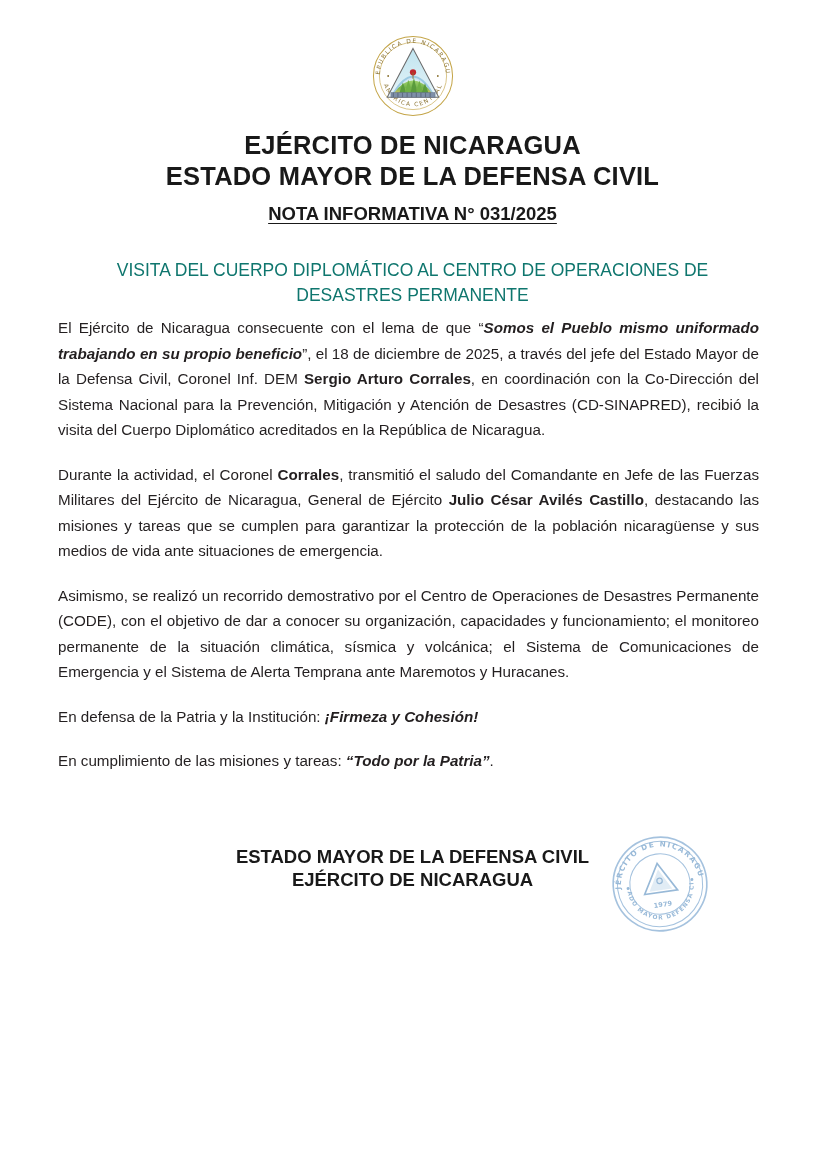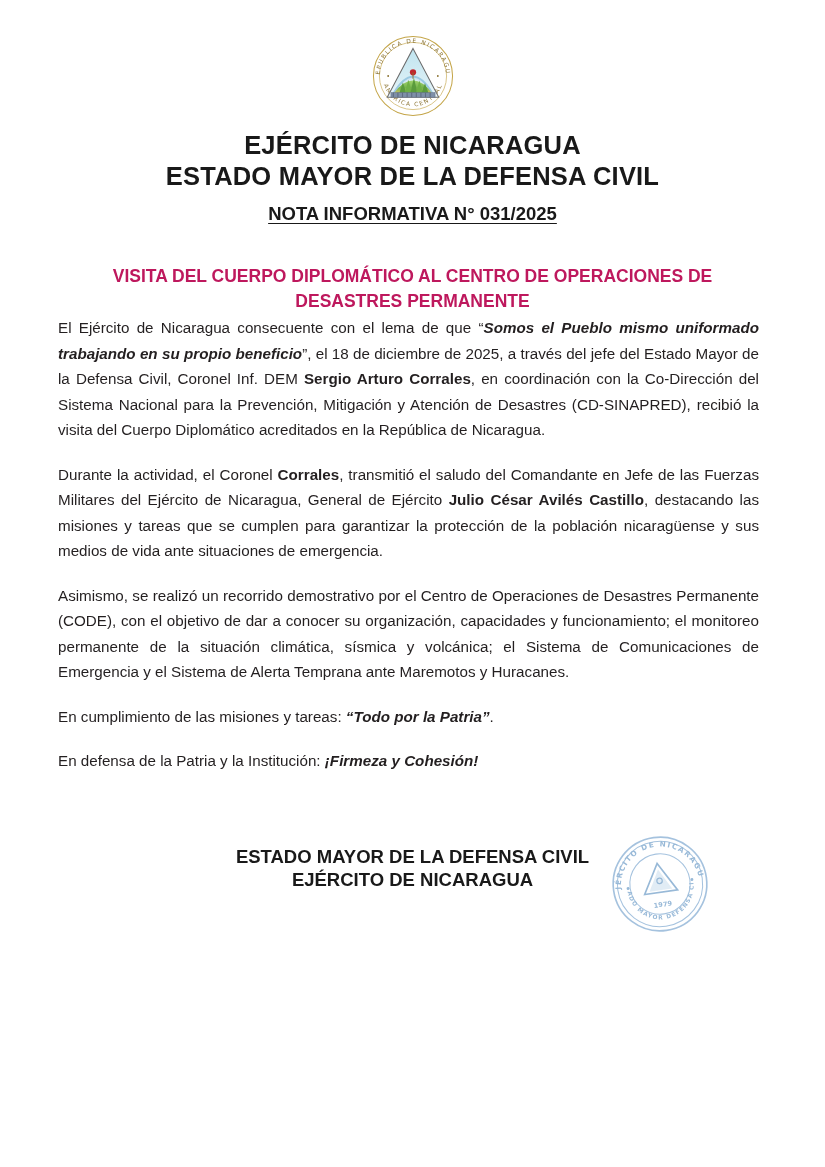--- a/index.html
+++ b/index.html
@@ -61,28 +61,28 @@
   }
   .nota-line span {
     font-size: 18.5px;
     font-weight: bold;
     text-decoration: underline;
     text-underline-offset: 3px;
     color: #191919;
   }
   .subject {
     position: absolute;
-    top: 264px;
+    top: 258px;
     left: 75px;
     width: 675px;
     text-align: center;
     font-size: 17.5px;
-    font-weight: bold;
+    font-weight: normal;
     line-height: 25px;
-    color: #be185d;
+    color: #0f766e;
   }
 
   
   .body-block {
     position: absolute;
     top: 315px;
     left: 58px;
     width: 709px;
   }
   .body-block p {
@@ -202,23 +202,23 @@
   <div class="subject">VISITA DEL CUERPO DIPLOMÁTICO AL CENTRO DE OPERACIONES DE DESASTRES PERMANENTE</div>
 
   <div class="body-block">
 
     <p><span>El Ejército de Nicaragua consecuente con el lema de que “</span><span class="bi">Somos el Pueblo mismo uniformado trabajando en su propio beneficio</span><span>”, el 18 de diciembre de 2025, a través del jefe del Estado Mayor de la Defensa Civil, Coronel Inf. DEM </span><span class="b">Sergio Arturo Corrales</span><span>, en coordinación con la Co-Dirección del Sistema Nacional para la Prevención, Mitigación y Atención de Desastres (CD-SINAPRED), recibió la visita del Cuerpo Diplomático acreditados en la República de Nicaragua.</span></p>
 
     <p><span>Durante la actividad, el Coronel </span><span class="b">Corrales</span><span>, transmitió el saludo del Comandante en Jefe de las Fuerzas Militares del Ejército de Nicaragua, General de Ejército </span><span class="b">Julio César Avilés Castillo</span><span>, destacando las misiones y tareas que se cumplen para garantizar la protección de la población nicaragüense y sus medios de vida ante situaciones de emergencia.</span></p>
 
     <p>Asimismo, se realizó un recorrido demostrativo por el Centro de Operaciones de Desastres Permanente (CODE), con el objetivo de dar a conocer su organización, capacidades y funcionamiento; el monitoreo permanente de la situación climática, sísmica y volcánica; el Sistema de Comunicaciones de Emergencia y el Sistema de Alerta Temprana ante Maremotos y Huracanes.</p>
 
+    <p><span>En defensa de la Patria y la Institución: </span><span class="bi">¡Firmeza y Cohesión!</span></p>
+
     <p><span>En cumplimiento de las misiones y tareas: </span><span class="bi">“Todo por la Patria”</span><span>.</span></p>
-
-    <p><span>En defensa de la Patria y la Institución: </span><span class="bi">¡Firmeza y Cohesión!</span></p>
 
   </div>
 
   <div class="signature">
     <div class="sline">ESTADO MAYOR DE LA DEFENSA CIVIL</div>
     <div class="sline">EJÉRCITO DE NICARAGUA</div>
   </div>
 
   <div class="seal">
     <svg viewBox="0 0 100 100" width="104" height="104" aria-hidden="true">

